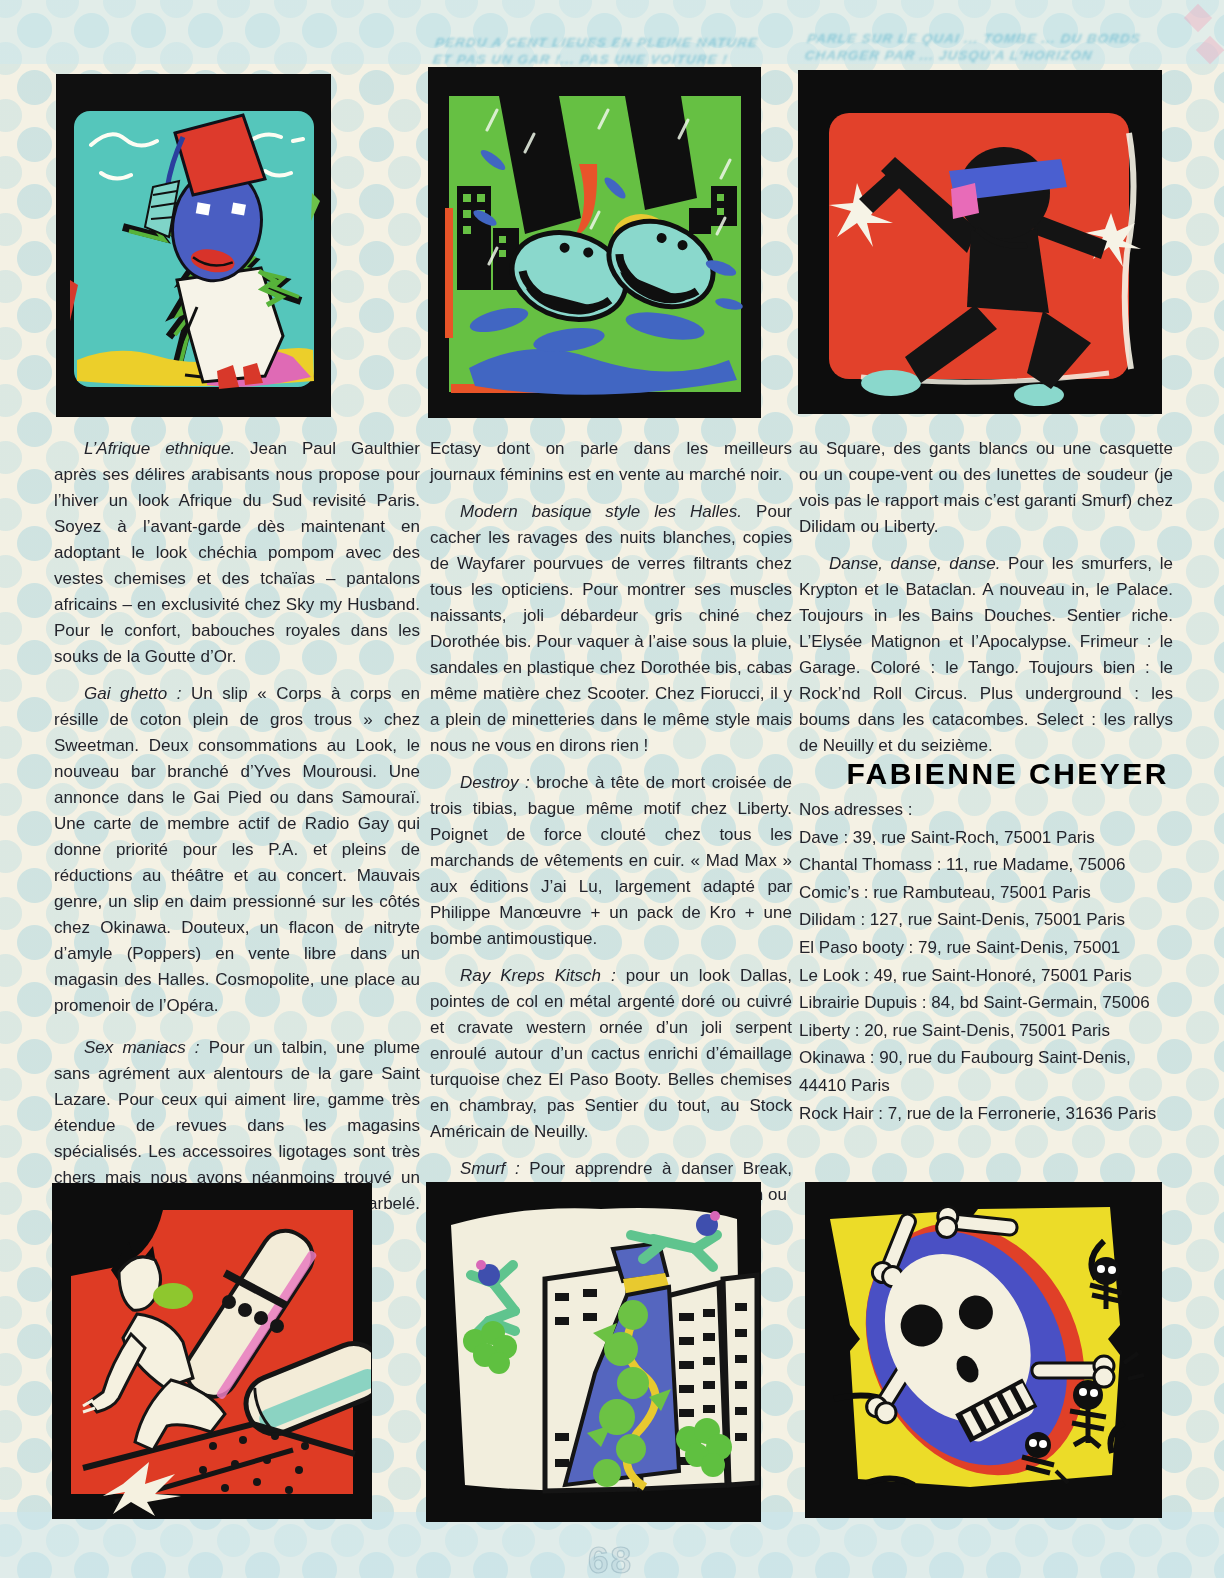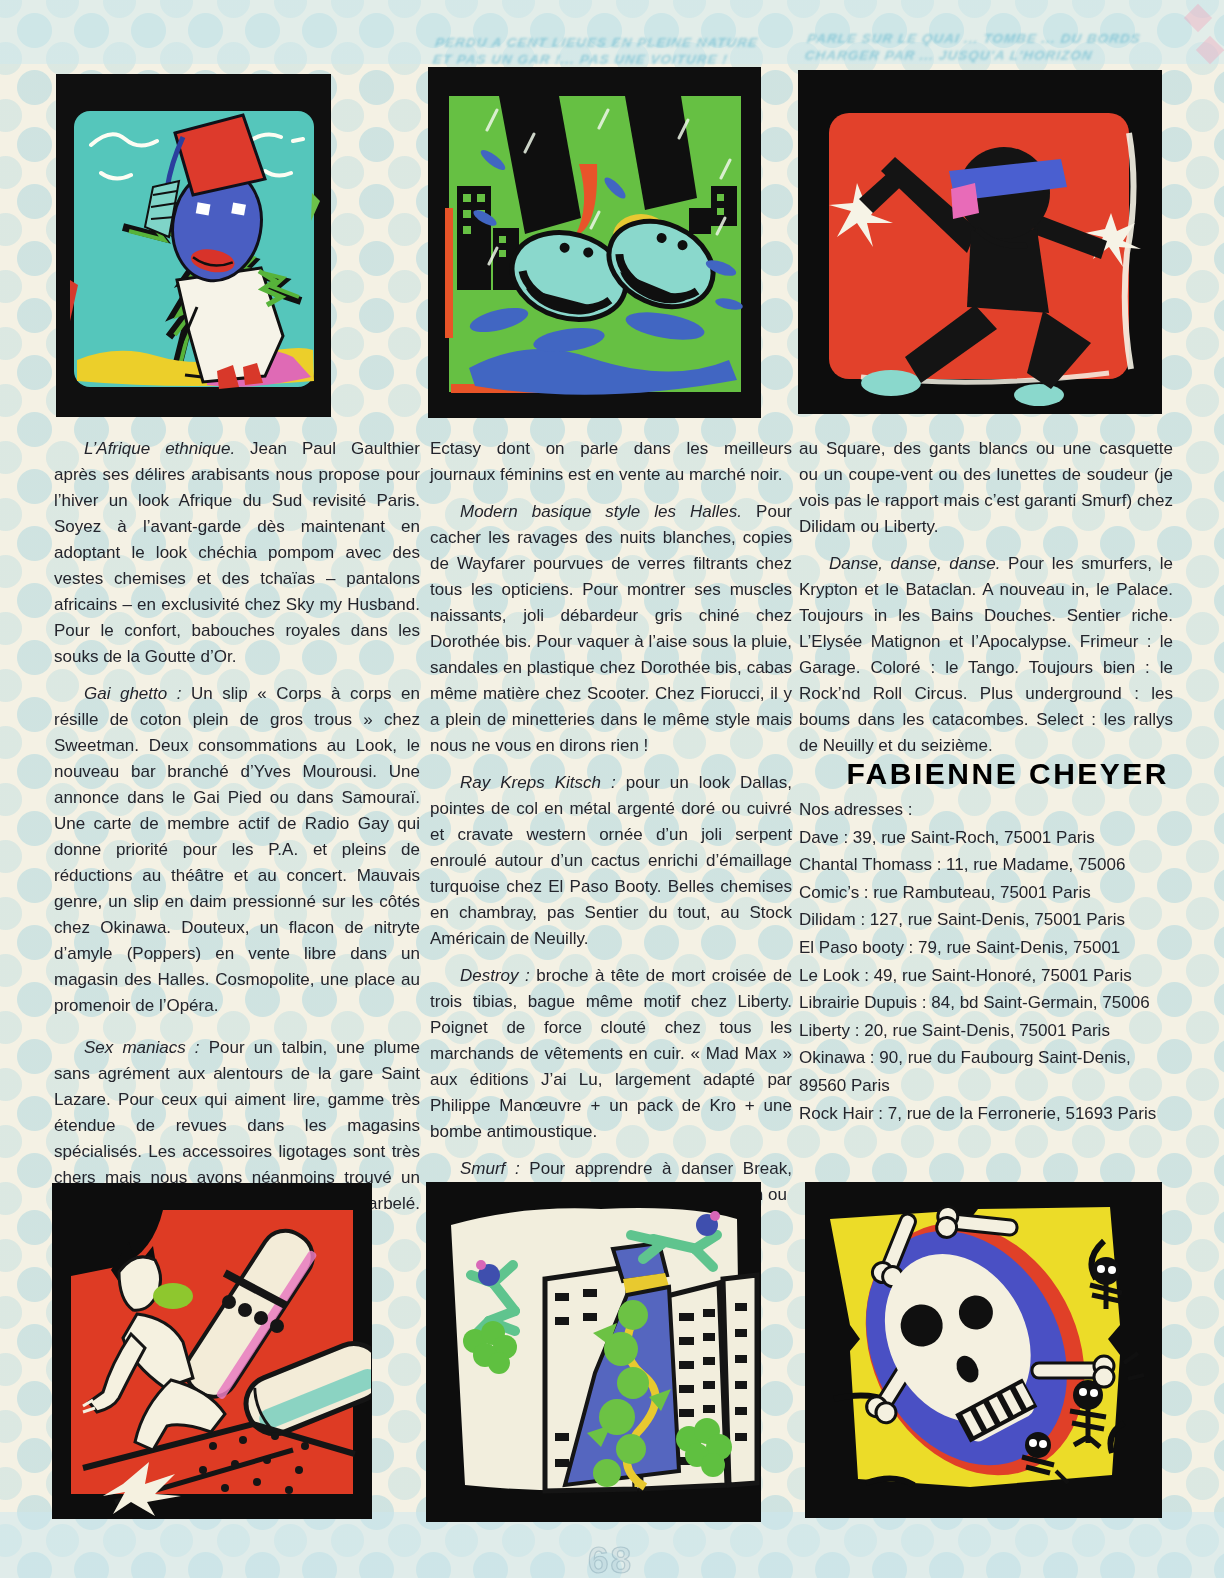--- a/index.html
+++ b/index.html
@@ -177,44 +177,44 @@
 
   <div class="col" style="left:54px;width:366px">
     <p><span class="lead">L’Afrique ethnique.</span><span> Jean Paul Gaulthier après ses délires arabisants nous propose pour l’hiver un look Afrique du Sud revisité Paris. Soyez à l’avant-garde dès maintenant en adoptant le look chéchia pompom avec des vestes chemises et des tchaïas – pantalons africains – en exclusivité chez Sky my Husband. Pour le confort, babouches royales dans les souks de la Goutte d’Or.</span></p>
     <p><span class="lead">Gai ghetto :</span><span> Un slip « Corps à corps en résille de coton plein de gros trous » chez Sweetman. Deux consommations au Look, le nouveau bar branché d’Yves Mourousi. Une annonce dans le Gai Pied ou dans Samouraï. Une carte de membre actif de Radio Gay qui donne priorité pour les P.A. et pleins de réductions au théâtre et au concert. Mauvais genre, un slip en daim pressionné sur les côtés chez Okinawa. Douteux, un flacon de nitryte d’amyle (Poppers) en vente libre dans un magasin des Halles. Cosmopolite, une place au promenoir de l’Opéra.</span></p>
     <p style="margin-top:16px"><span class="lead">Sex maniacs :</span><span> Pour un talbin, une plume sans agrément aux alentours de la gare Saint Lazare. Pour ceux qui aiment lire, gamme très étendue de revues dans les magasins spécialisés. Les accessoires ligotages sont très chers mais nous avons néanmoins trouvé un cock-ring en caoutchouc noir doublé de barbelé. La pilule</span></p>
   </div>
 
   <div class="col" style="left:430px;width:362px">
     <p class="noindent"><span>Ectasy dont on parle dans les meilleurs journaux féminins est en vente au marché noir.</span></p>
     <p><span class="lead">Modern basique style les Halles.</span><span> Pour cacher les ravages des nuits blanches, copies de Wayfarer pourvues de verres filtrants chez tous les opticiens. Pour montrer ses muscles naissants, joli débardeur gris chiné chez Dorothée bis. Pour vaquer à l’aise sous la pluie, sandales en plastique chez Dorothée bis, cabas même matière chez Scooter. Chez Fiorucci, il y a plein de minetteries dans le même style mais nous ne vous en dirons rien !</span></p>
+    <p><span class="lead">Destroy :</span><span> broche à tête de mort croisée de trois tibias, bague même motif chez Liberty. Poignet de force clouté chez tous les marchands de vêtements en cuir. « Mad Max » aux éditions J’ai Lu, largement adapté par Philippe Manœuvre + un pack de Kro + une bombe antimoustique.</span></p>
     <p><span class="lead">Ray Kreps Kitsch :</span><span> pour un look Dallas, pointes de col en métal argenté doré ou cuivré et cravate western ornée d’un joli serpent enroulé autour d’un cactus enrichi d’émaillage turquoise chez El Paso Booty. Belles chemises en chambray, pas Sentier du tout, au Stock Américain de Neuilly.</span></p>
-    <p><span class="lead">Destroy :</span><span> broche à tête de mort croisée de trois tibias, bague même motif chez Liberty. Poignet de force clouté chez tous les marchands de vêtements en cuir. « Mad Max » aux éditions J’ai Lu, largement adapté par Philippe Manœuvre + un pack de Kro + une bombe antimoustique.</span></p>
     <p><span class="lead">Smurf :</span><span> Pour apprendre à danser Break, trois cours de danse au Studio Sylvie Vartan ou</span></p>
   </div>
 
   <div class="col" style="left:799px;width:374px">
     <p class="noindent"><span>au Square, des gants blancs ou une casquette ou un coupe-vent ou des lunettes de soudeur (je vois pas le rapport mais c’est garanti Smurf) chez Dilidam ou Liberty.</span></p>
     <p><span class="lead">Danse, danse, danse.</span><span> Pour les smurfers, le Krypton et le Bataclan. A nouveau in, le Palace. Toujours in les Bains Douches. Sentier riche. L’Elysée Matignon et l’Apocalypse. Frimeur : le Garage. Coloré : le Tango. Toujours bien : le Rock’nd Roll Circus. Plus underground : les boums dans les catacombes. Select : les rallys de Neuilly et du seizième.</span></p>
   </div>
 
   <div class="byline">FABIENNE CHEYER</div>
 
   <div class="addresses">
     <div>Nos adresses :</div>
     <div>Dave : 39, rue Saint-Roch, 75001 Paris</div>
     <div>Chantal Thomass : 11, rue Madame, 75006</div>
     <div>Comic’s : rue Rambuteau, 75001 Paris</div>
     <div>Dilidam : 127, rue Saint-Denis, 75001 Paris</div>
     <div>El Paso booty : 79, rue Saint-Denis, 75001</div>
     <div>Le Look : 49, rue Saint-Honoré, 75001 Paris</div>
     <div>Librairie Dupuis : 84, bd Saint-Germain, 75006</div>
     <div>Liberty : 20, rue Saint-Denis, 75001 Paris</div>
-    <div>Okinawa : 90, rue du Faubourg Saint-Denis, 89560 Paris</div>
-    <div>Rock Hair : 7, rue de la Ferronerie, 51693 Paris</div>
+    <div>Okinawa : 90, rue du Faubourg Saint-Denis, 44410 Paris</div>
+    <div>Rock Hair : 7, rue de la Ferronerie, 31636 Paris</div>
   </div>
 
   <div class="fig" style="left:53px;top:1184px;width:318px;height:334px">
     <svg viewBox="0 0 318 334">
       <rect width="318" height="334" fill="#0d0d0d"></rect>
       <rect x="18" y="26" width="282" height="284" fill="#de3b24"></rect>
       <path d="M18 26 l92 0 q-10 42 -42 56 l-50 10 z" fill="#0d0d0d"></path>
       <g transform="rotate(33 195 130)">
         <rect x="170" y="36" width="52" height="186" rx="24" fill="#f3ecd8" stroke="#151515" stroke-width="4"></rect>
         <rect x="212" y="42" width="9" height="174" rx="4" fill="#e77bc0" opacity="0.85"></rect>

